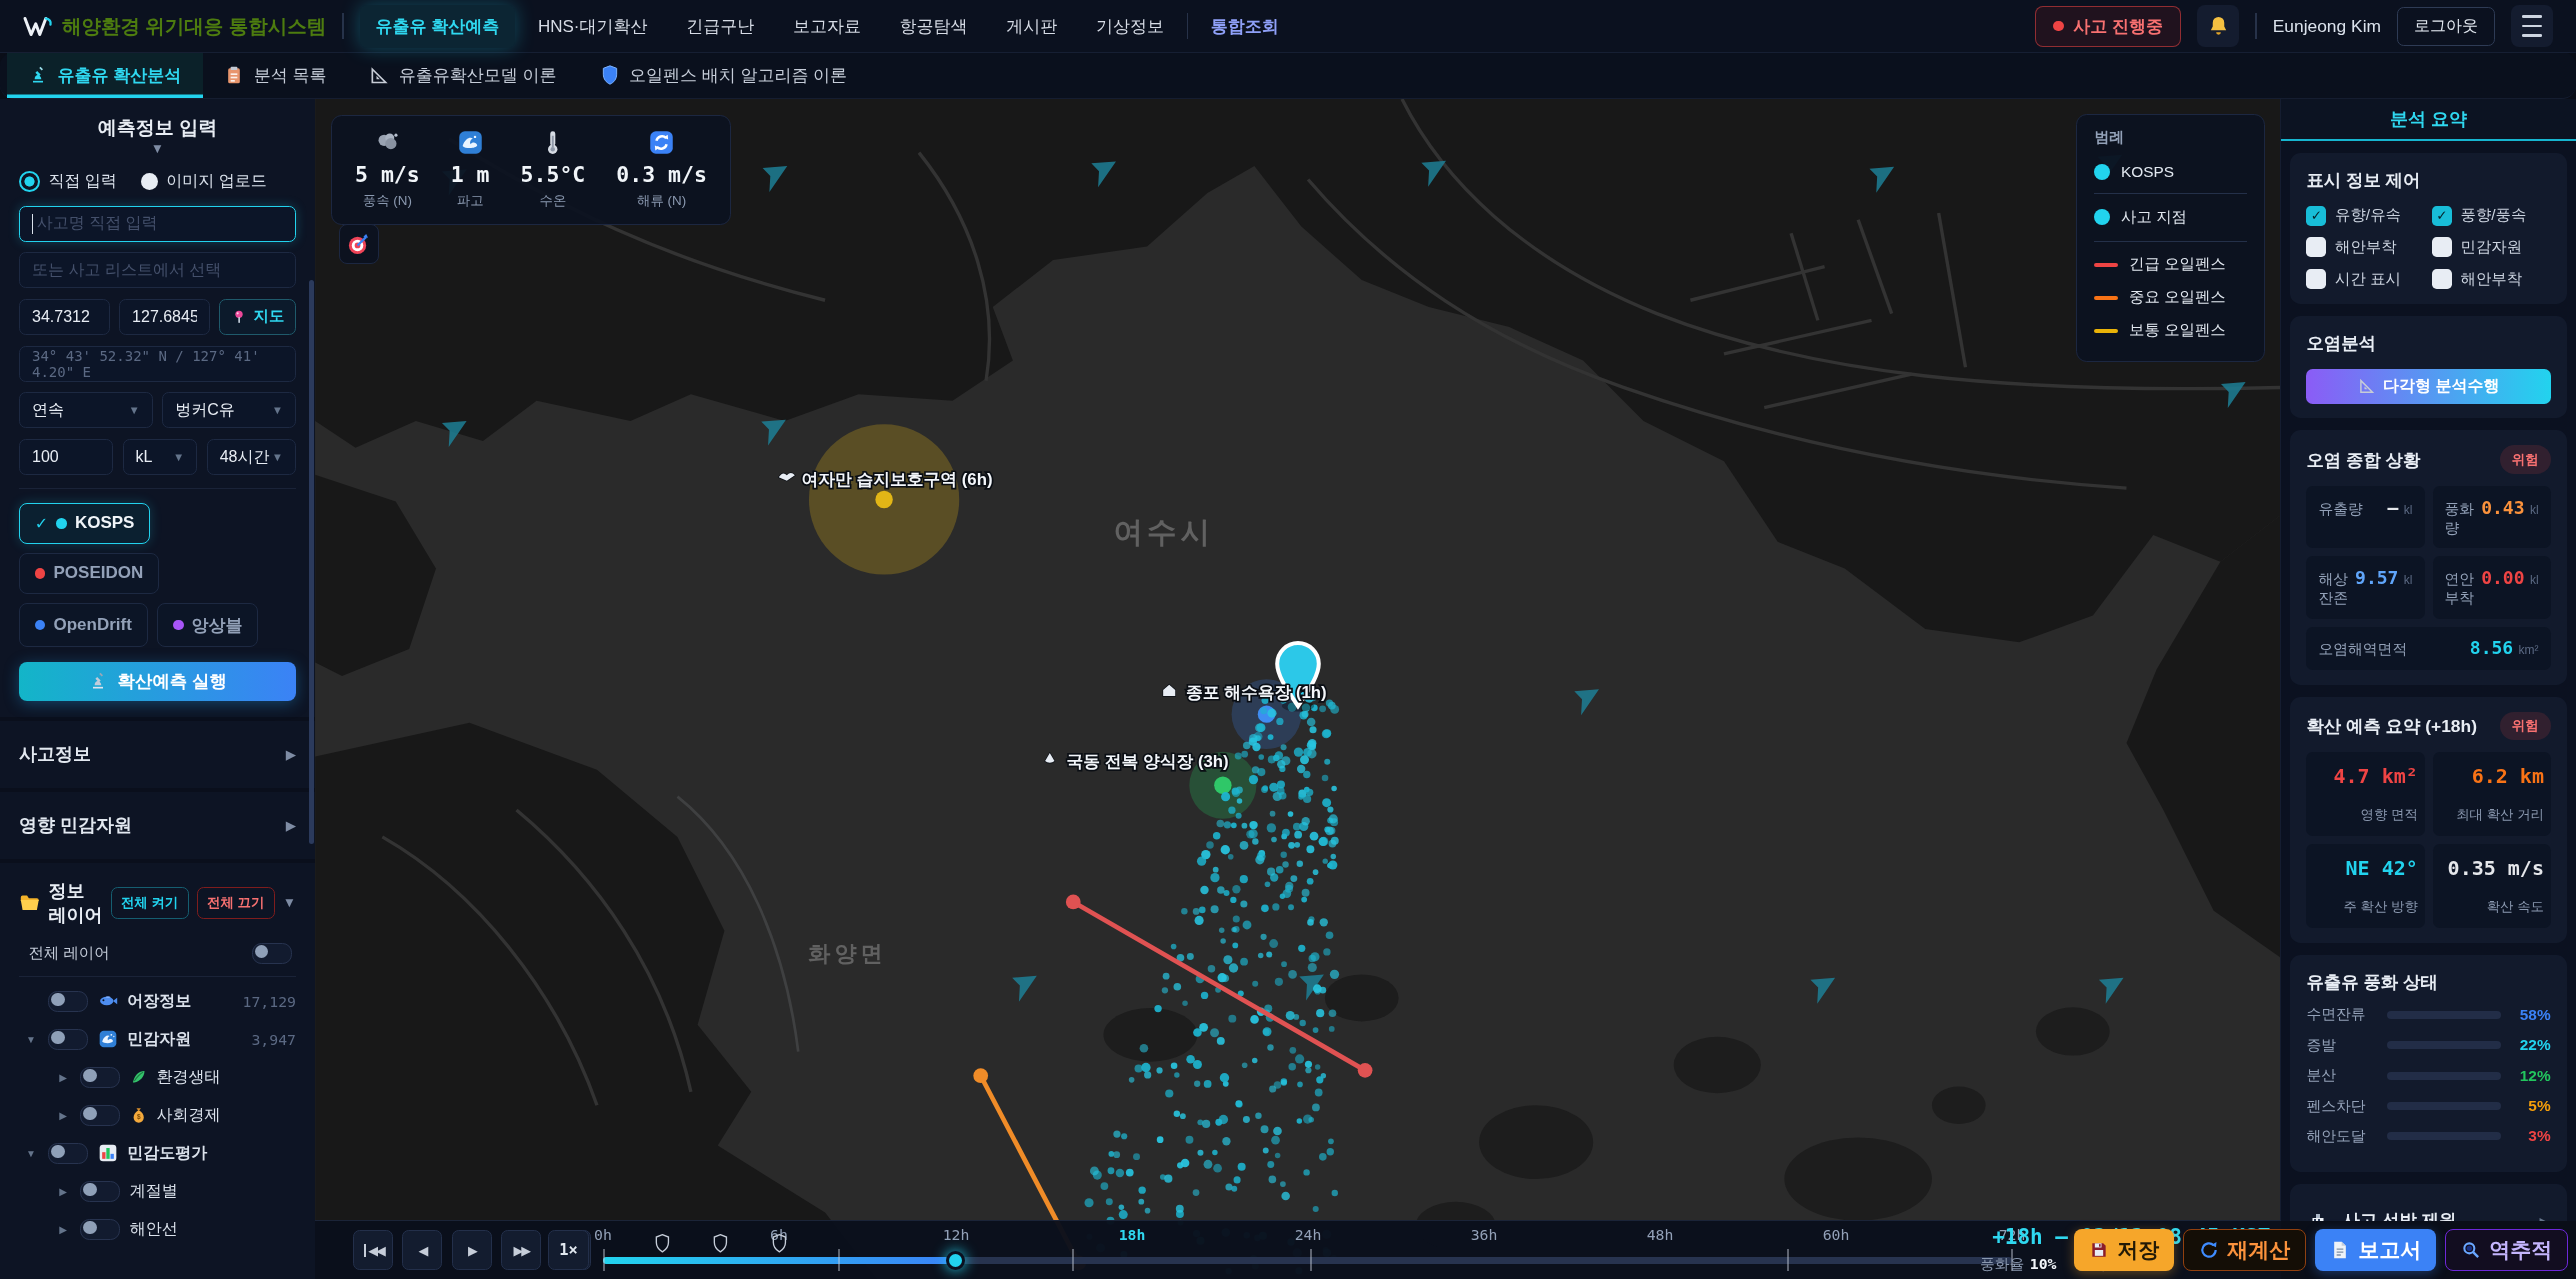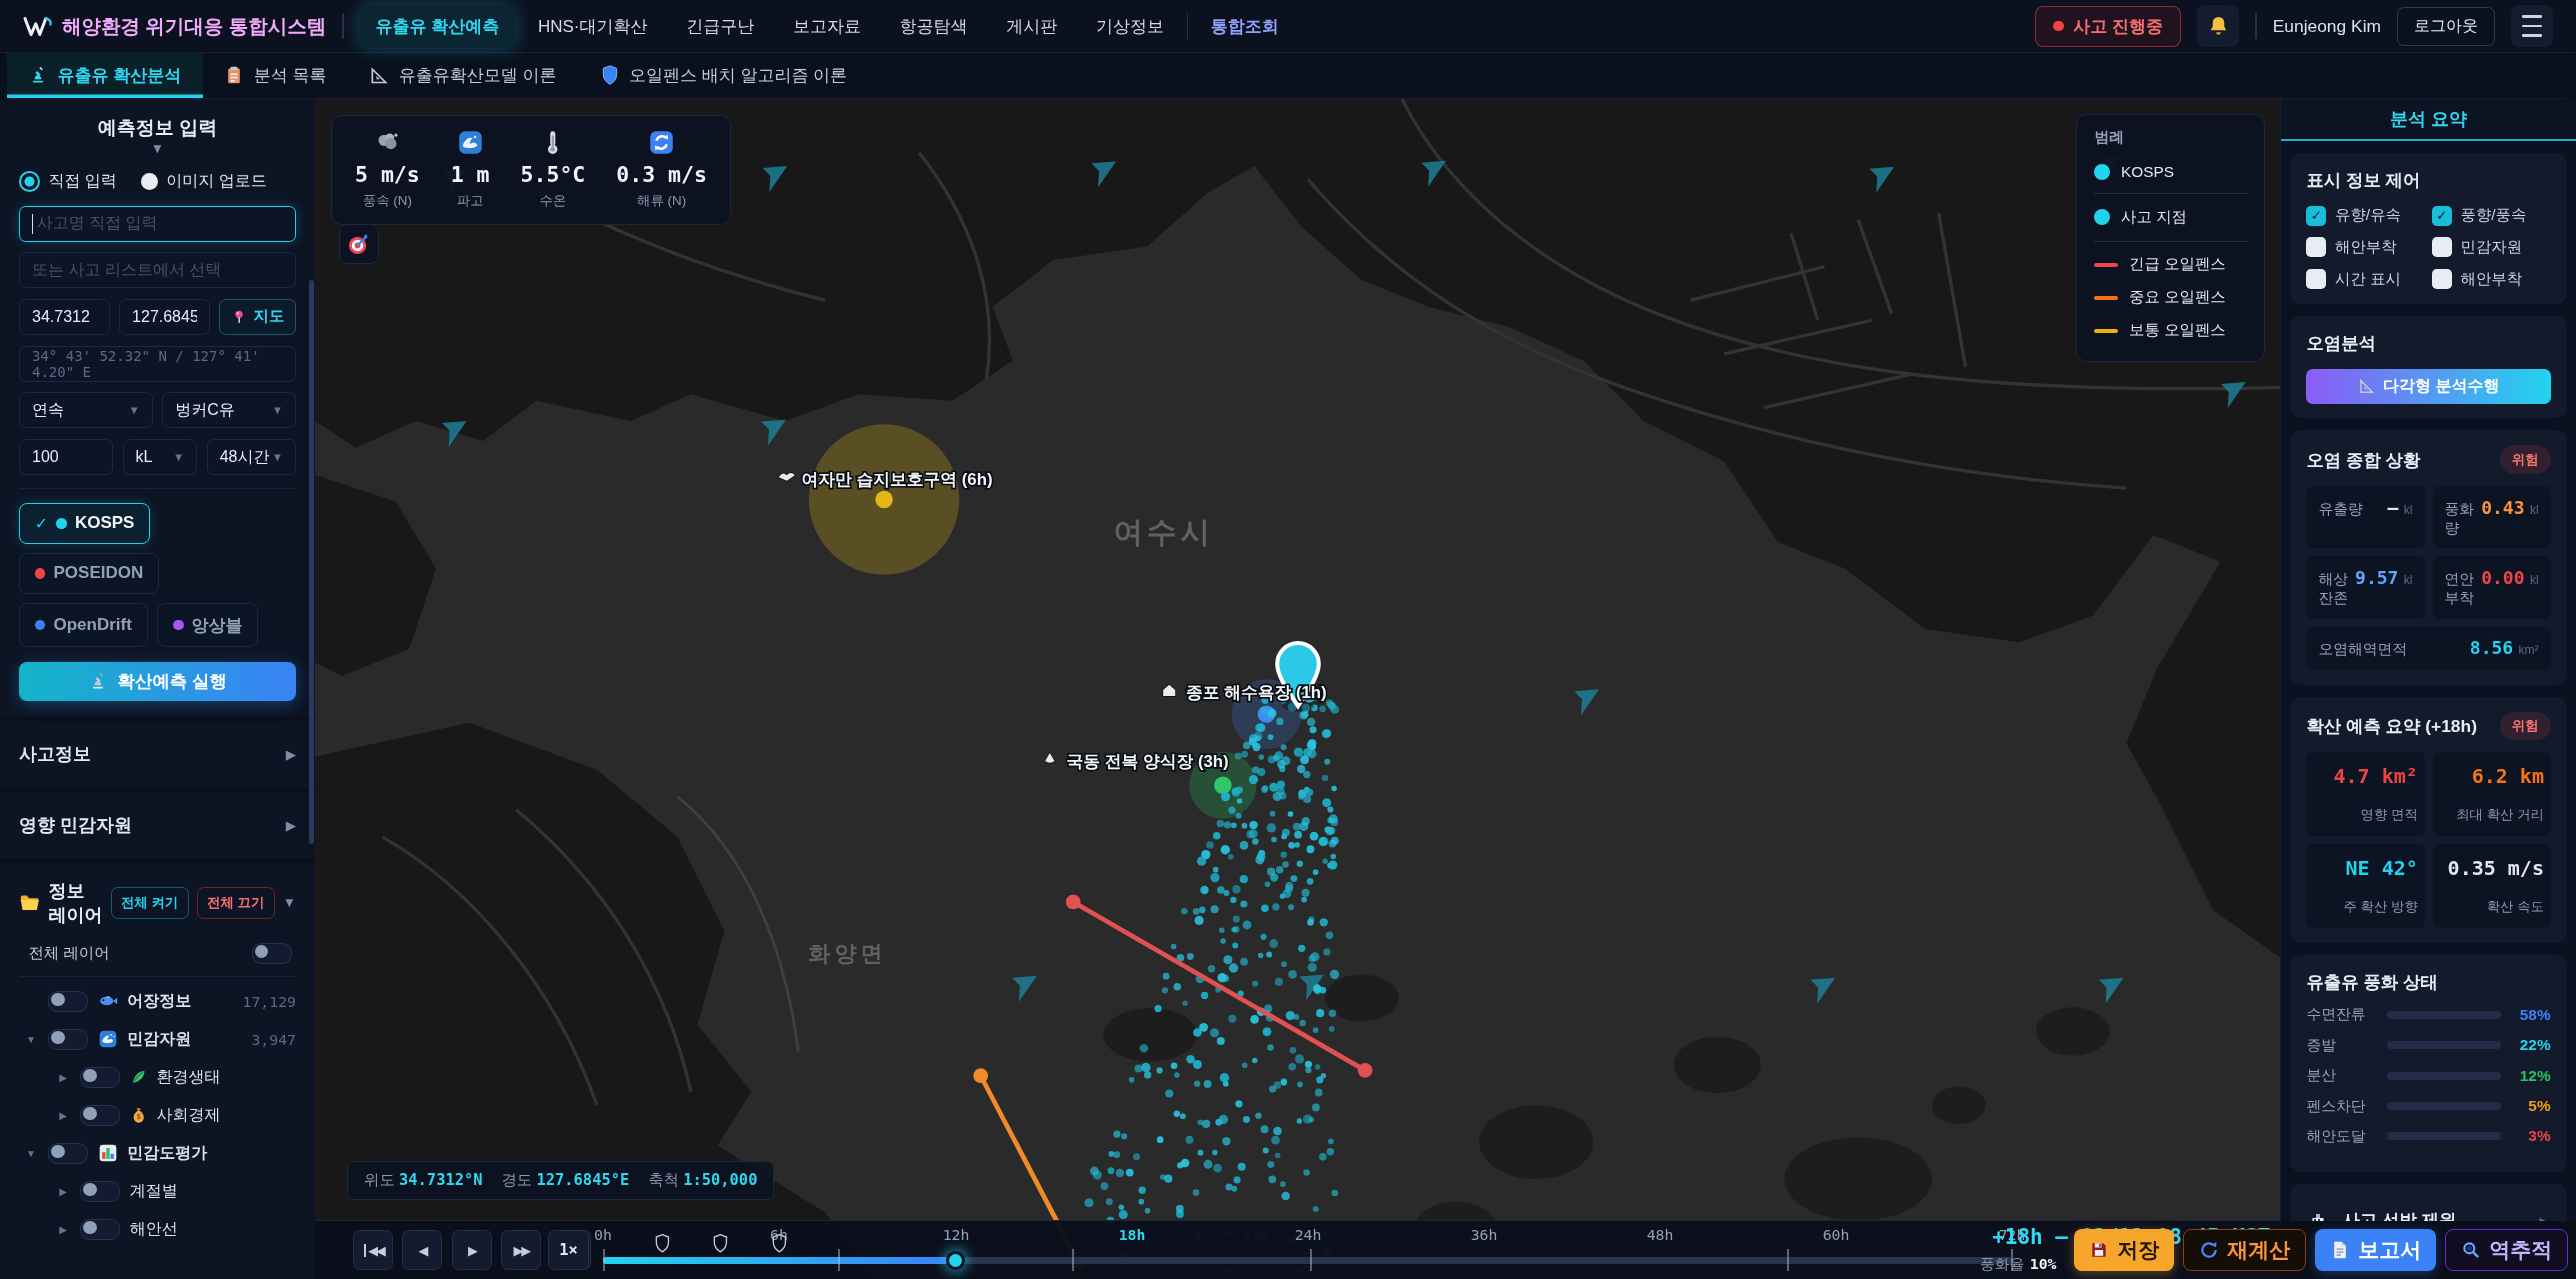--- a/index.html
+++ b/index.html
@@ -4,21 +4,21 @@
 <style>
   html,body{margin:0;padding:0;background:#06090f;}
   #app{position:relative;width:2576px;height:1279px;overflow:hidden;background:#0a0e18;
        font-family:"Liberation Sans","DejaVu Sans",sans-serif;color:#e5e7eb;}
   .mono{font-family:"DejaVu Sans Mono",monospace;}
   .icon{display:inline-flex;align-items:center;justify-content:center;flex:none;}
   .icon svg{width:100%;height:100%;}
   
   .hdr{position:absolute;top:0;left:0;right:0;height:52px;background:#0b111f;border-bottom:1.3px solid #161f33;
        display:flex;align-items:center;padding:0 23px;gap:16px;z-index:40;}
-  .logo{display:flex;align-items:center;gap:9.4px;font-weight:bold;font-size:19.5px;color:#f0abfc;white-space:nowrap;justify-content:center;}
+  .logo{display:flex;align-items:center;gap:9.4px;font-weight:bold;font-size:19.5px;color:#4d7c0f;white-space:nowrap;justify-content:center;}
   .vdiv{width:1.3px;height:25.5px;background:#273249;flex:none;}
   .nav{display:flex;align-items:center;gap:6.7px;}
   .nav-item{padding:10px 16px;font-size:17px;color:#d7dce6;border-radius:6.7px;white-space:nowrap;cursor:pointer;}
   .nav-item.active{background:rgba(34,211,238,.10);color:#2fd8f0;font-weight:bold;box-shadow:0 0 19px rgba(34,211,238,.30);}
   .nav-item.accent{color:#8fa0f8;font-weight:bold;}
   .hdr-sp{flex:1;}
   .badge-incident{display:flex;gap:9.4px;align-items:center;border:1.3px solid rgba(239,68,68,.55);background:rgba(127,29,29,.18);
        color:#f87171;font-weight:bold;font-size:17px;padding:8px 17.4px;border-radius:8px;white-space:nowrap;}
   .badge-incident .dot{width:10.7px;height:10.7px;border-radius:50%;background:#ef4444;}
   .icon-btn{width:42px;height:42px;border-radius:8px;background:#141c2f;display:flex;align-items:center;justify-content:center;cursor:pointer;}
@@ -941,25 +941,20 @@
       <div id="legend-items">
           <div class="leg-item"><span class="leg-dot" style="background:#22d3ee"></span>KOSPS</div>
           <div class="leg-div"></div>
           <div class="leg-item"><span class="leg-dot" style="background:#22d3ee"></span>사고 지점</div>
           <div class="leg-div"></div>
           <div class="leg-item"><span class="leg-line" style="background:#ef4444"></span>긴급 오일펜스</div>
           <div class="leg-item"><span class="leg-line" style="background:#f97316"></span>중요 오일펜스</div>
           <div class="leg-item"><span class="leg-line" style="background:#eab308"></span>보통 오일펜스</div>
         </div>
     </div>
-    <div class="coord">
-      <span><span class="lab">위도</span> <span class="val">34.7312°N</span></span>
-      <span><span class="lab">경도</span> <span class="val">127.6845°E</span></span>
-      <span><span class="lab">축척</span> <span class="val">1:50,000</span></span>
-    </div>
   </div>
 
   <div class="timeline" id="timeline">
       <div class="tl-btns">
         <div class="tl-btn"><span class="bar"></span>◀◀</div>
         <div class="tl-btn">◀</div>
         <div class="tl-btn">▶</div>
         <div class="tl-btn">▶▶</div>
         <div class="tl-btn">▶▶<span class="bar"></span></div>
       </div>

